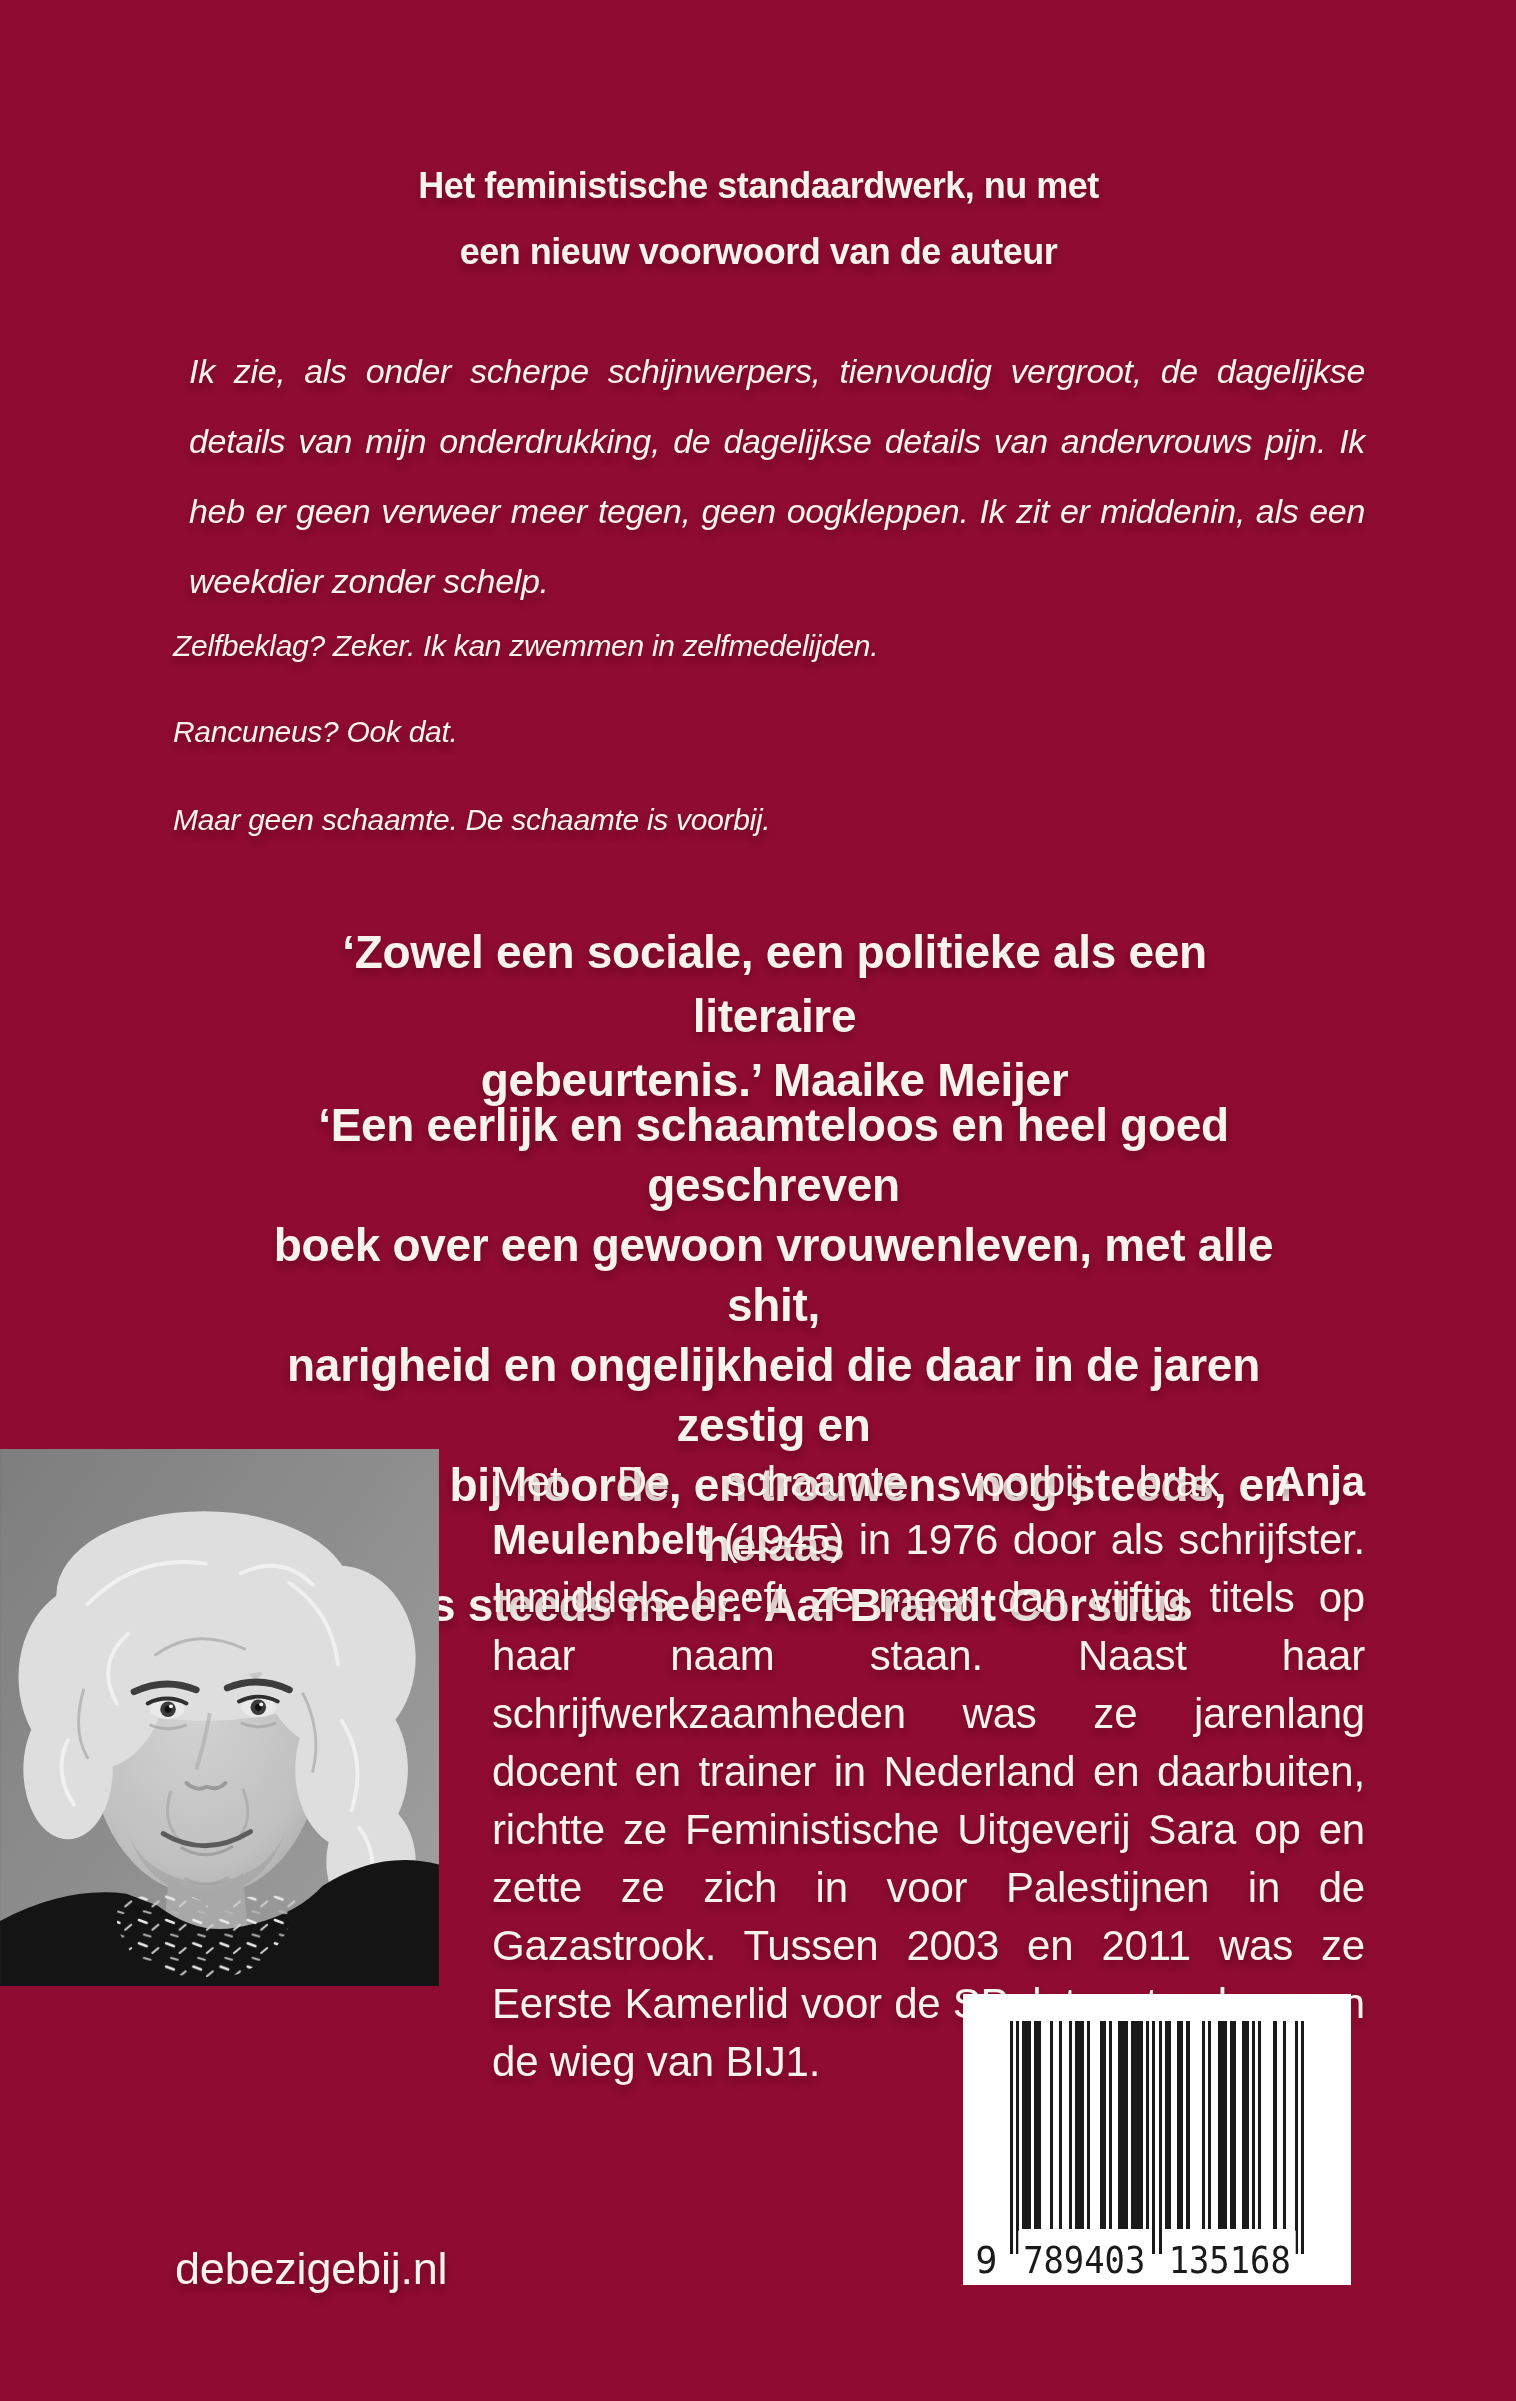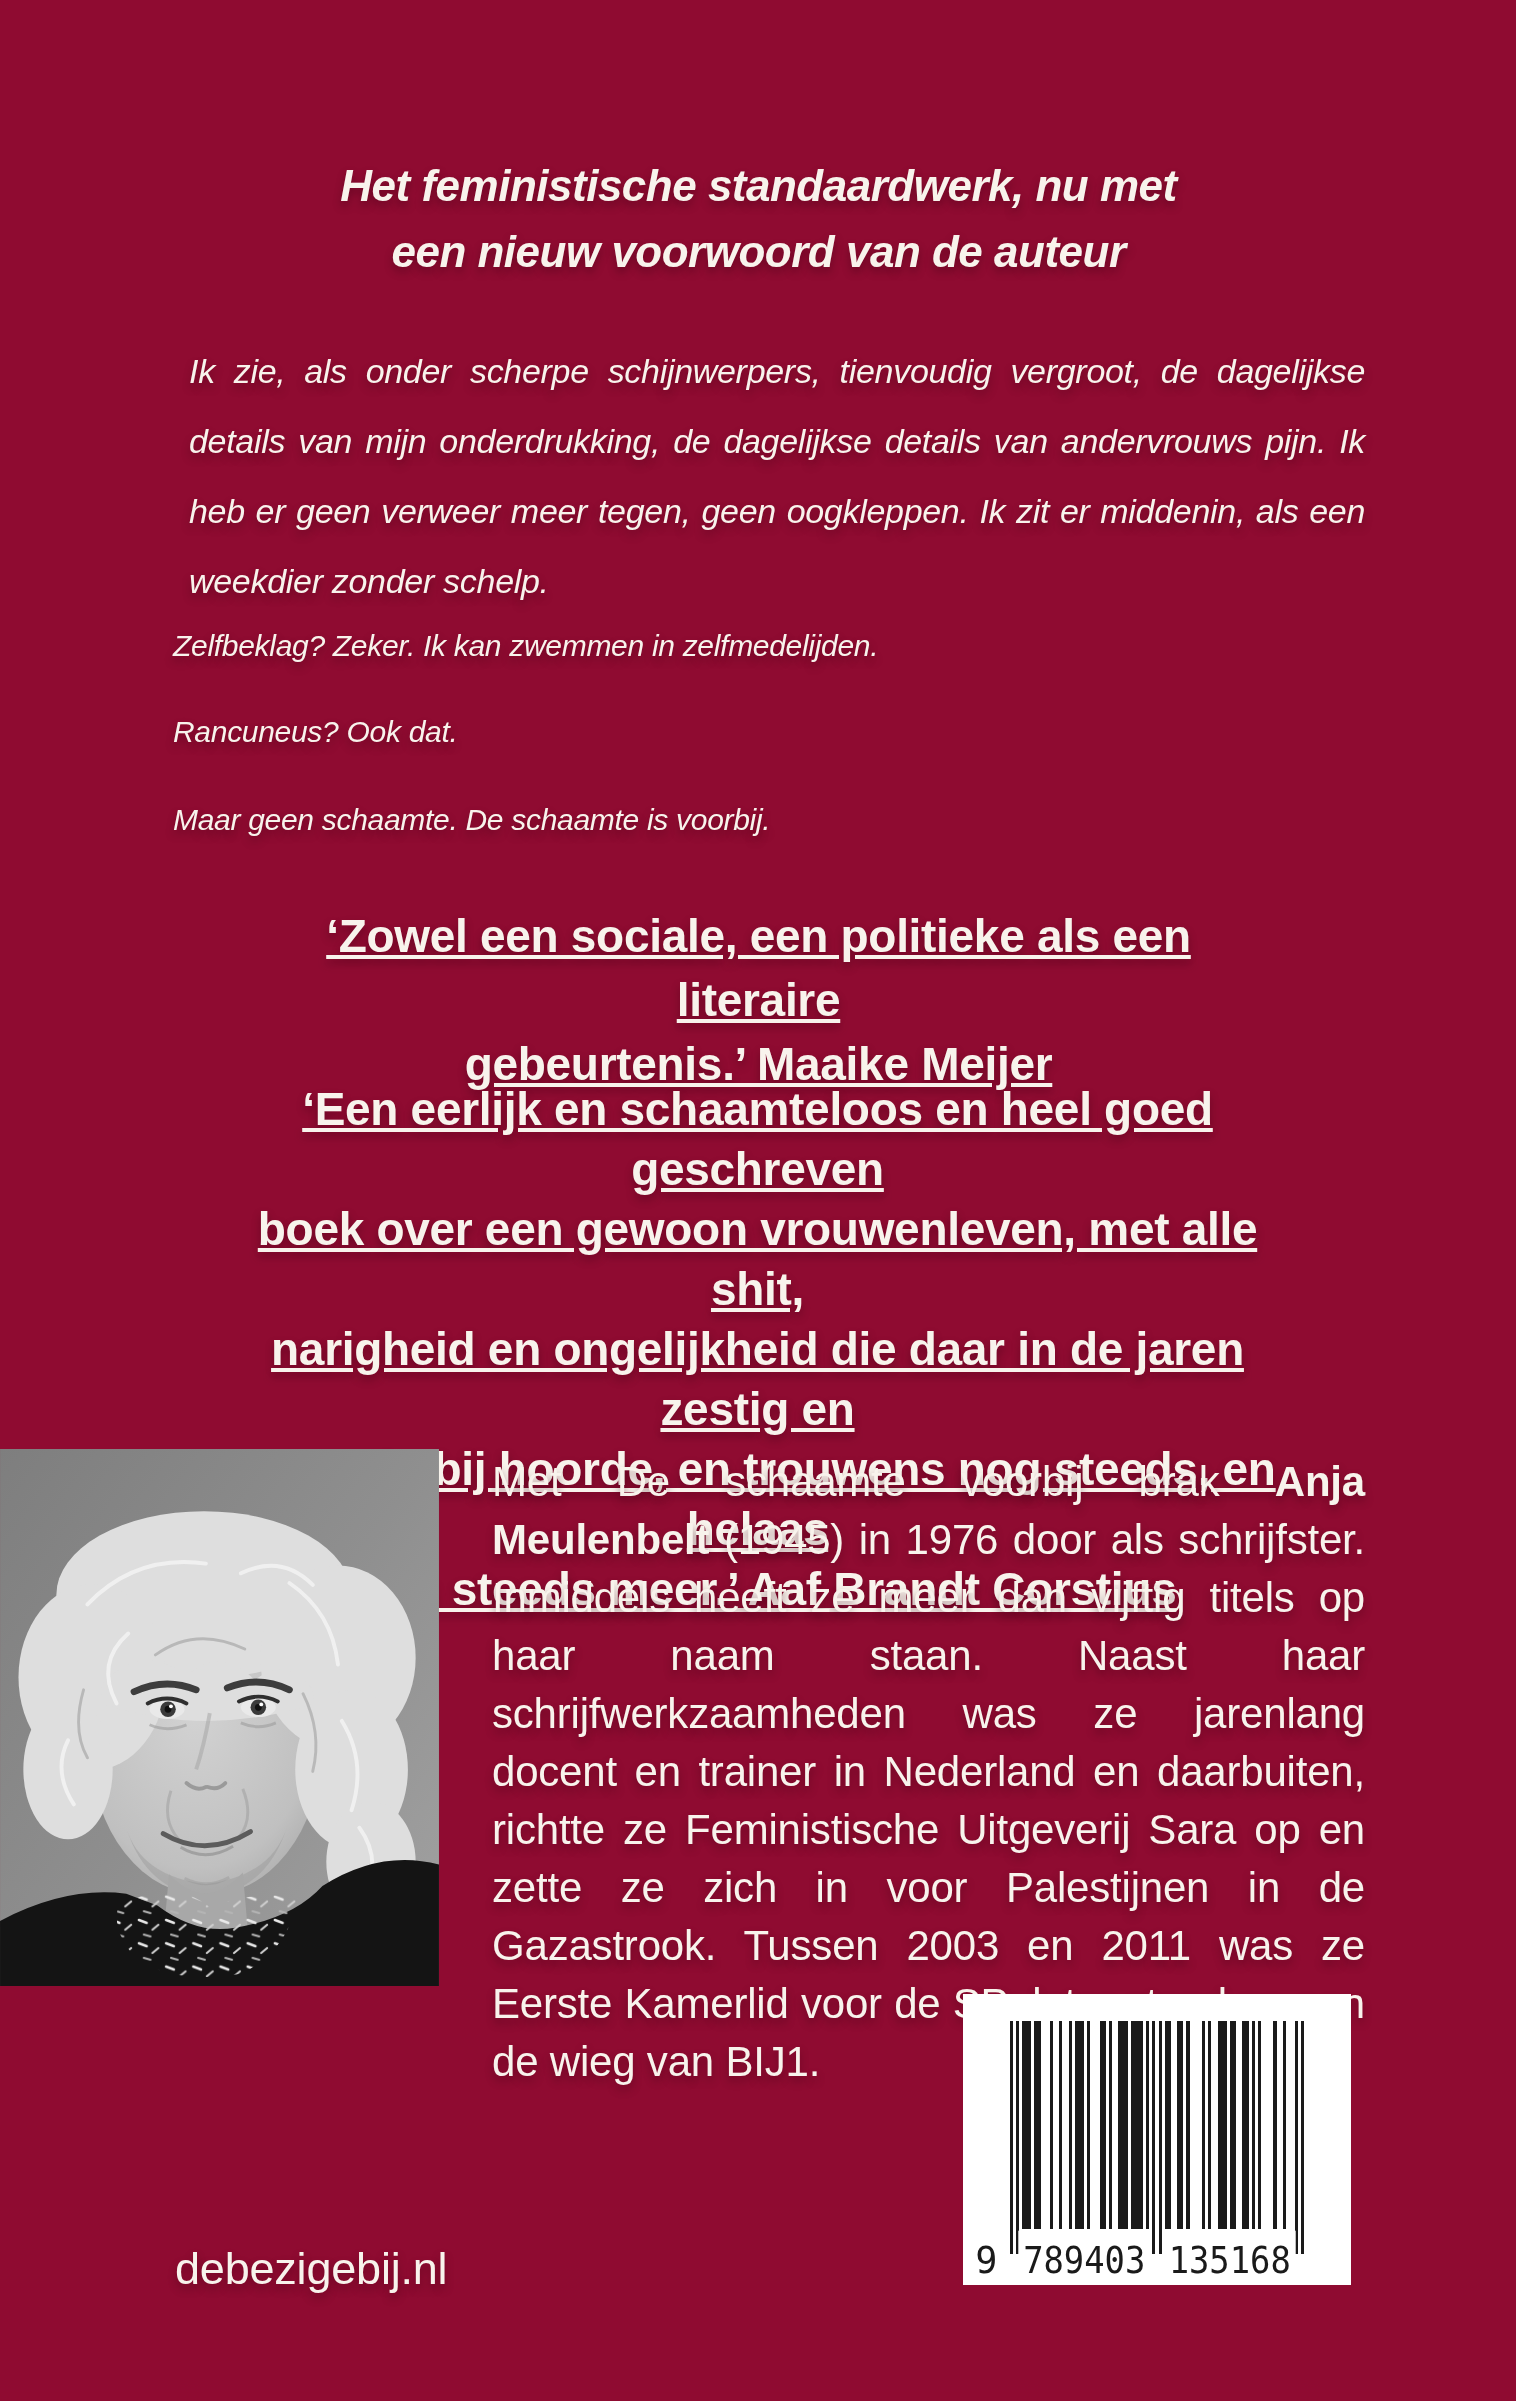--- a/index.html
+++ b/index.html
@@ -10,39 +10,39 @@
     color:var(--text,#F8F3EC);
     font-family:"Liberation Sans", sans-serif;
     overflow:hidden;
   }
   .cover .shadowed{ text-shadow:0 4.9px 8.7px rgba(66,0,22,.45); }
 
   
   .heading{
     position:absolute;top:153px;left:0;right:0;
     text-align:center;font-weight:bold;
-    font-size:44px;line-height:66px;letter-spacing:-0.5px;font-style:italic;
+    font-size:36px;line-height:66px;letter-spacing:-0.5px;
   }
 
   
   .intro{
     position:absolute;top:320px;left:173px;width:1176px;
     font-style:italic;font-size:34px;line-height:70px;
     text-align:justify;margin:16px;letter-spacing:-0.3px;
   }
   .solo{
     position:absolute;left:173px;margin:0;
     font-style:italic;font-size:30px;line-height:54px;letter-spacing:-0.3px;
   }
   .solo.s1{top:619px;}
   .solo.s2{top:705px;}
   .solo.s3{top:793px;}
 
   
-  .quote{position:absolute;margin:0;text-align:center;font-weight:bold;letter-spacing:-0.3px;text-decoration:underline;}
+  .quote{position:absolute;margin:16px;text-align:center;font-weight:bold;letter-spacing:-0.3px;}
   .quote.q1{top:904px;left:244px;width:1029px;font-size:46px;line-height:64px;}
   .quote.q2{top:1079px;left:214px;width:1087px;font-size:46px;line-height:60px;}
 
   
   .bio-row{position:absolute;top:1449px;left:0;width:1517px;display:flex;align-items:flex-start;}
   .photo{width:439px;height:537px;flex:none;line-height:0;}
   .photo svg{display:block;}
   .bio{
     margin:3.9px 0 0 53px;width:873px;
     font-size:42px;line-height:58px;text-align:justify;letter-spacing:-0.2px;

